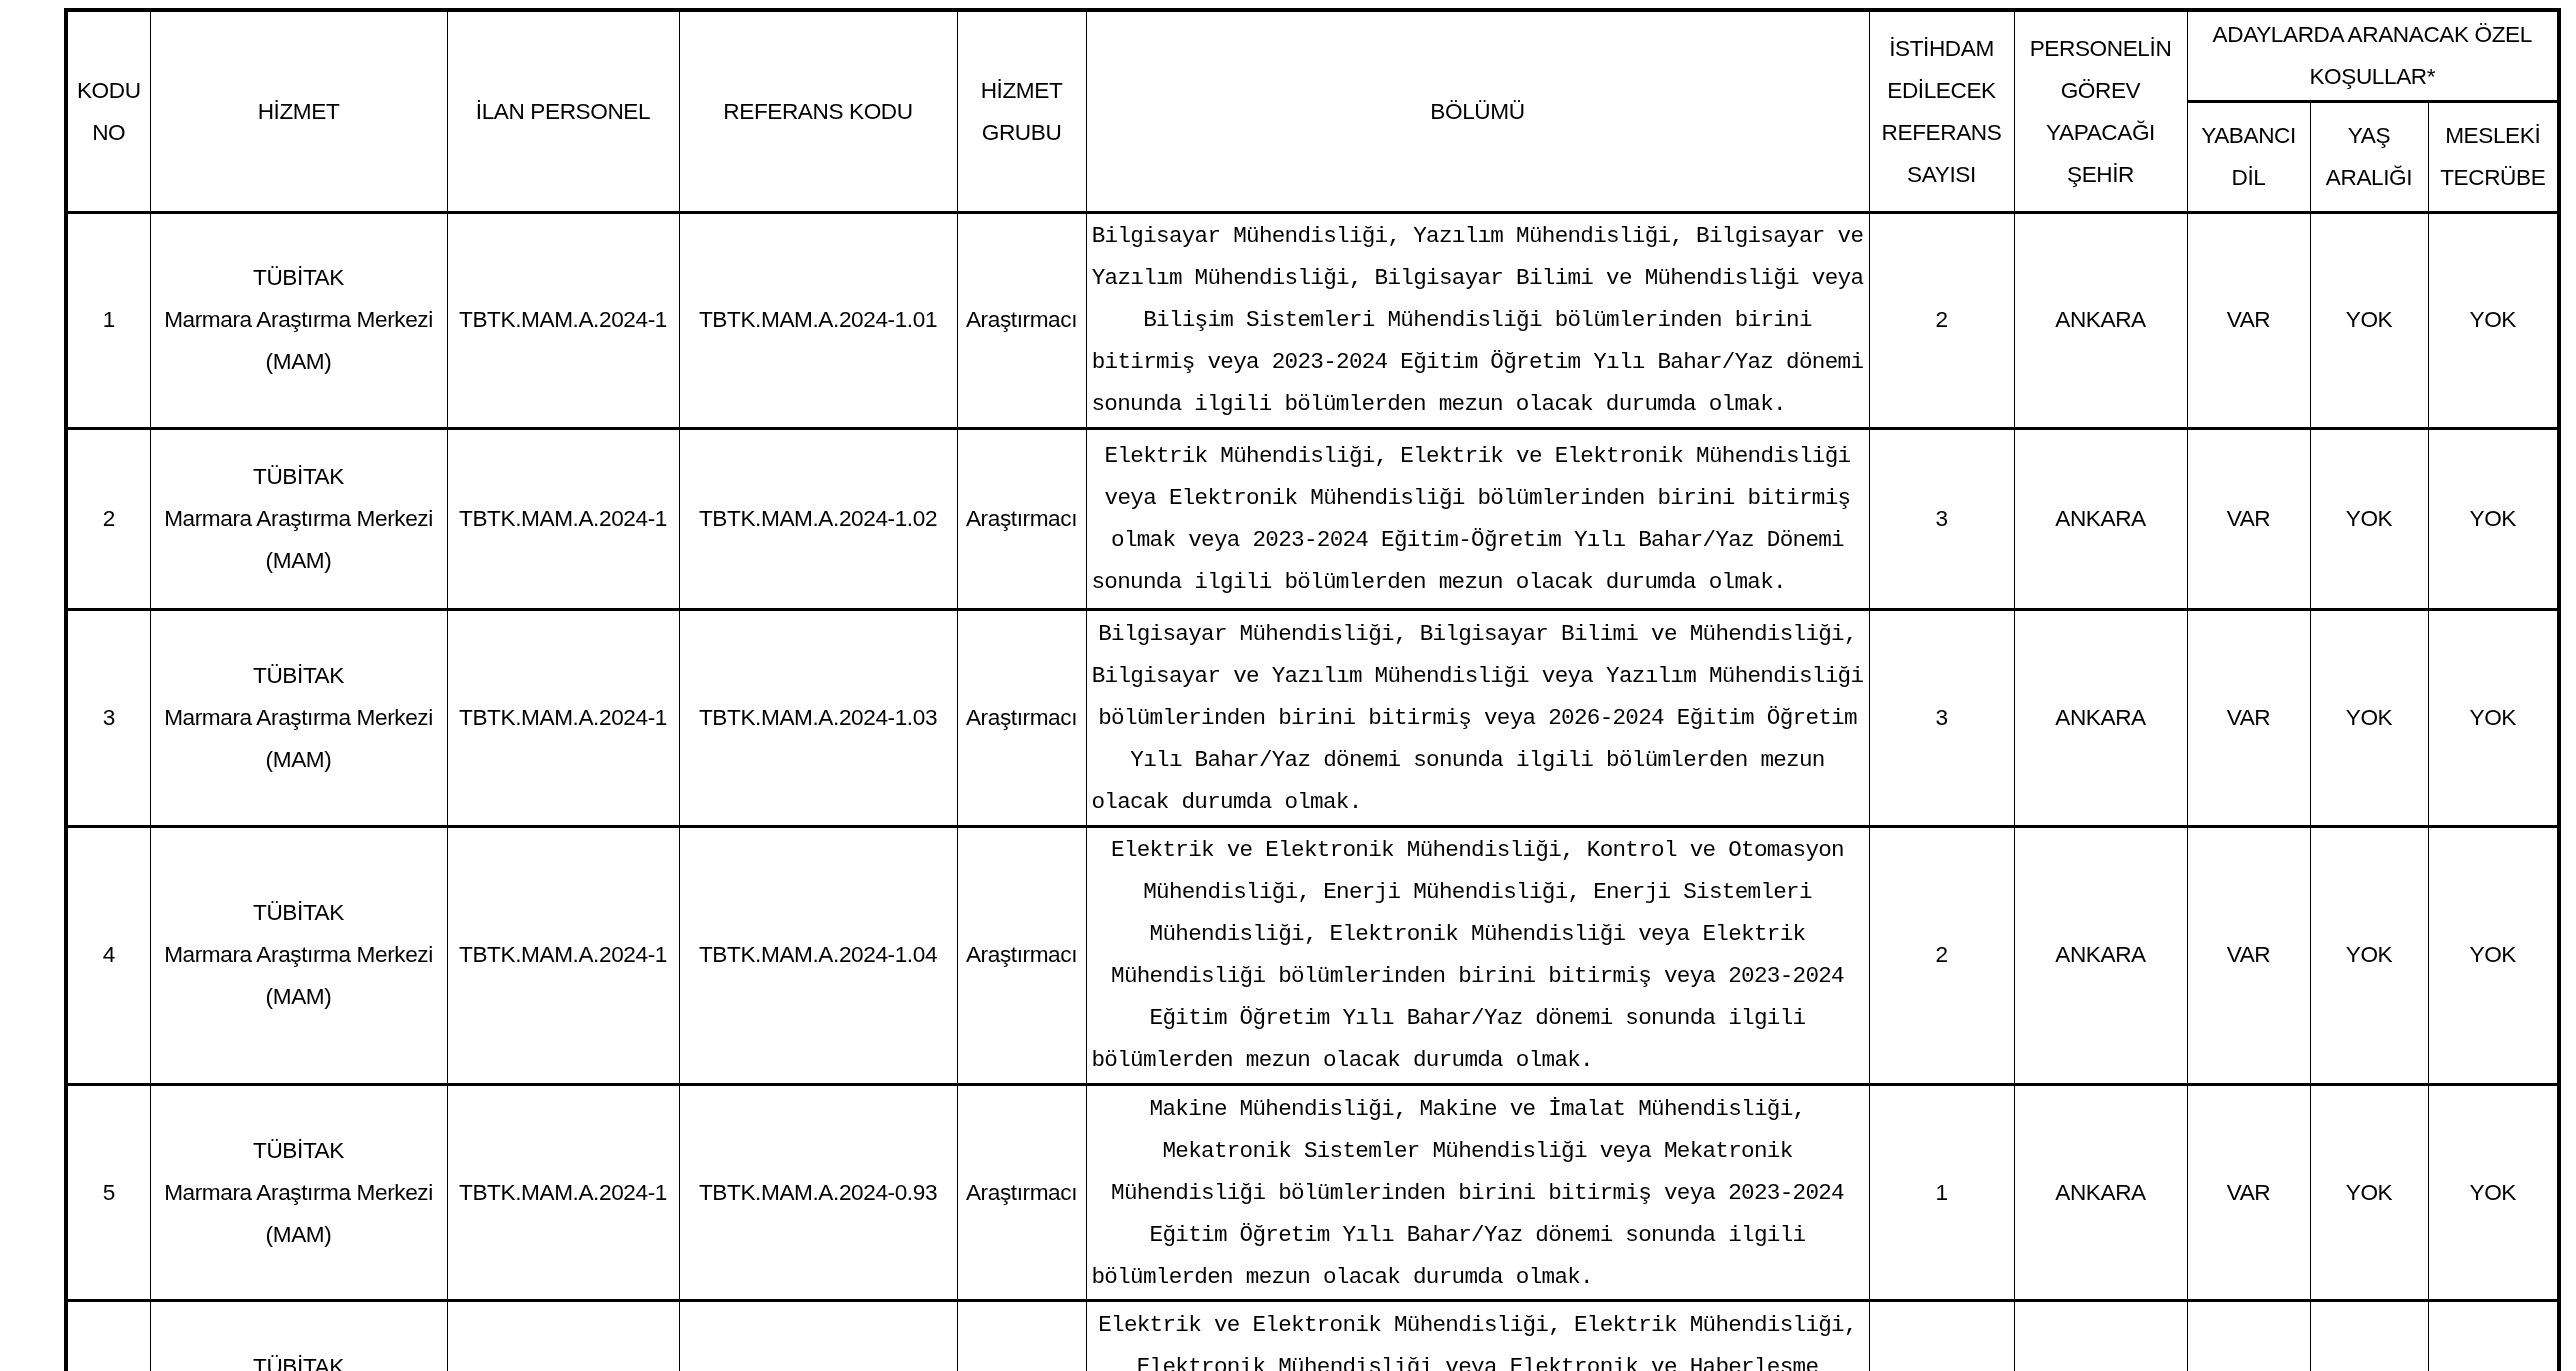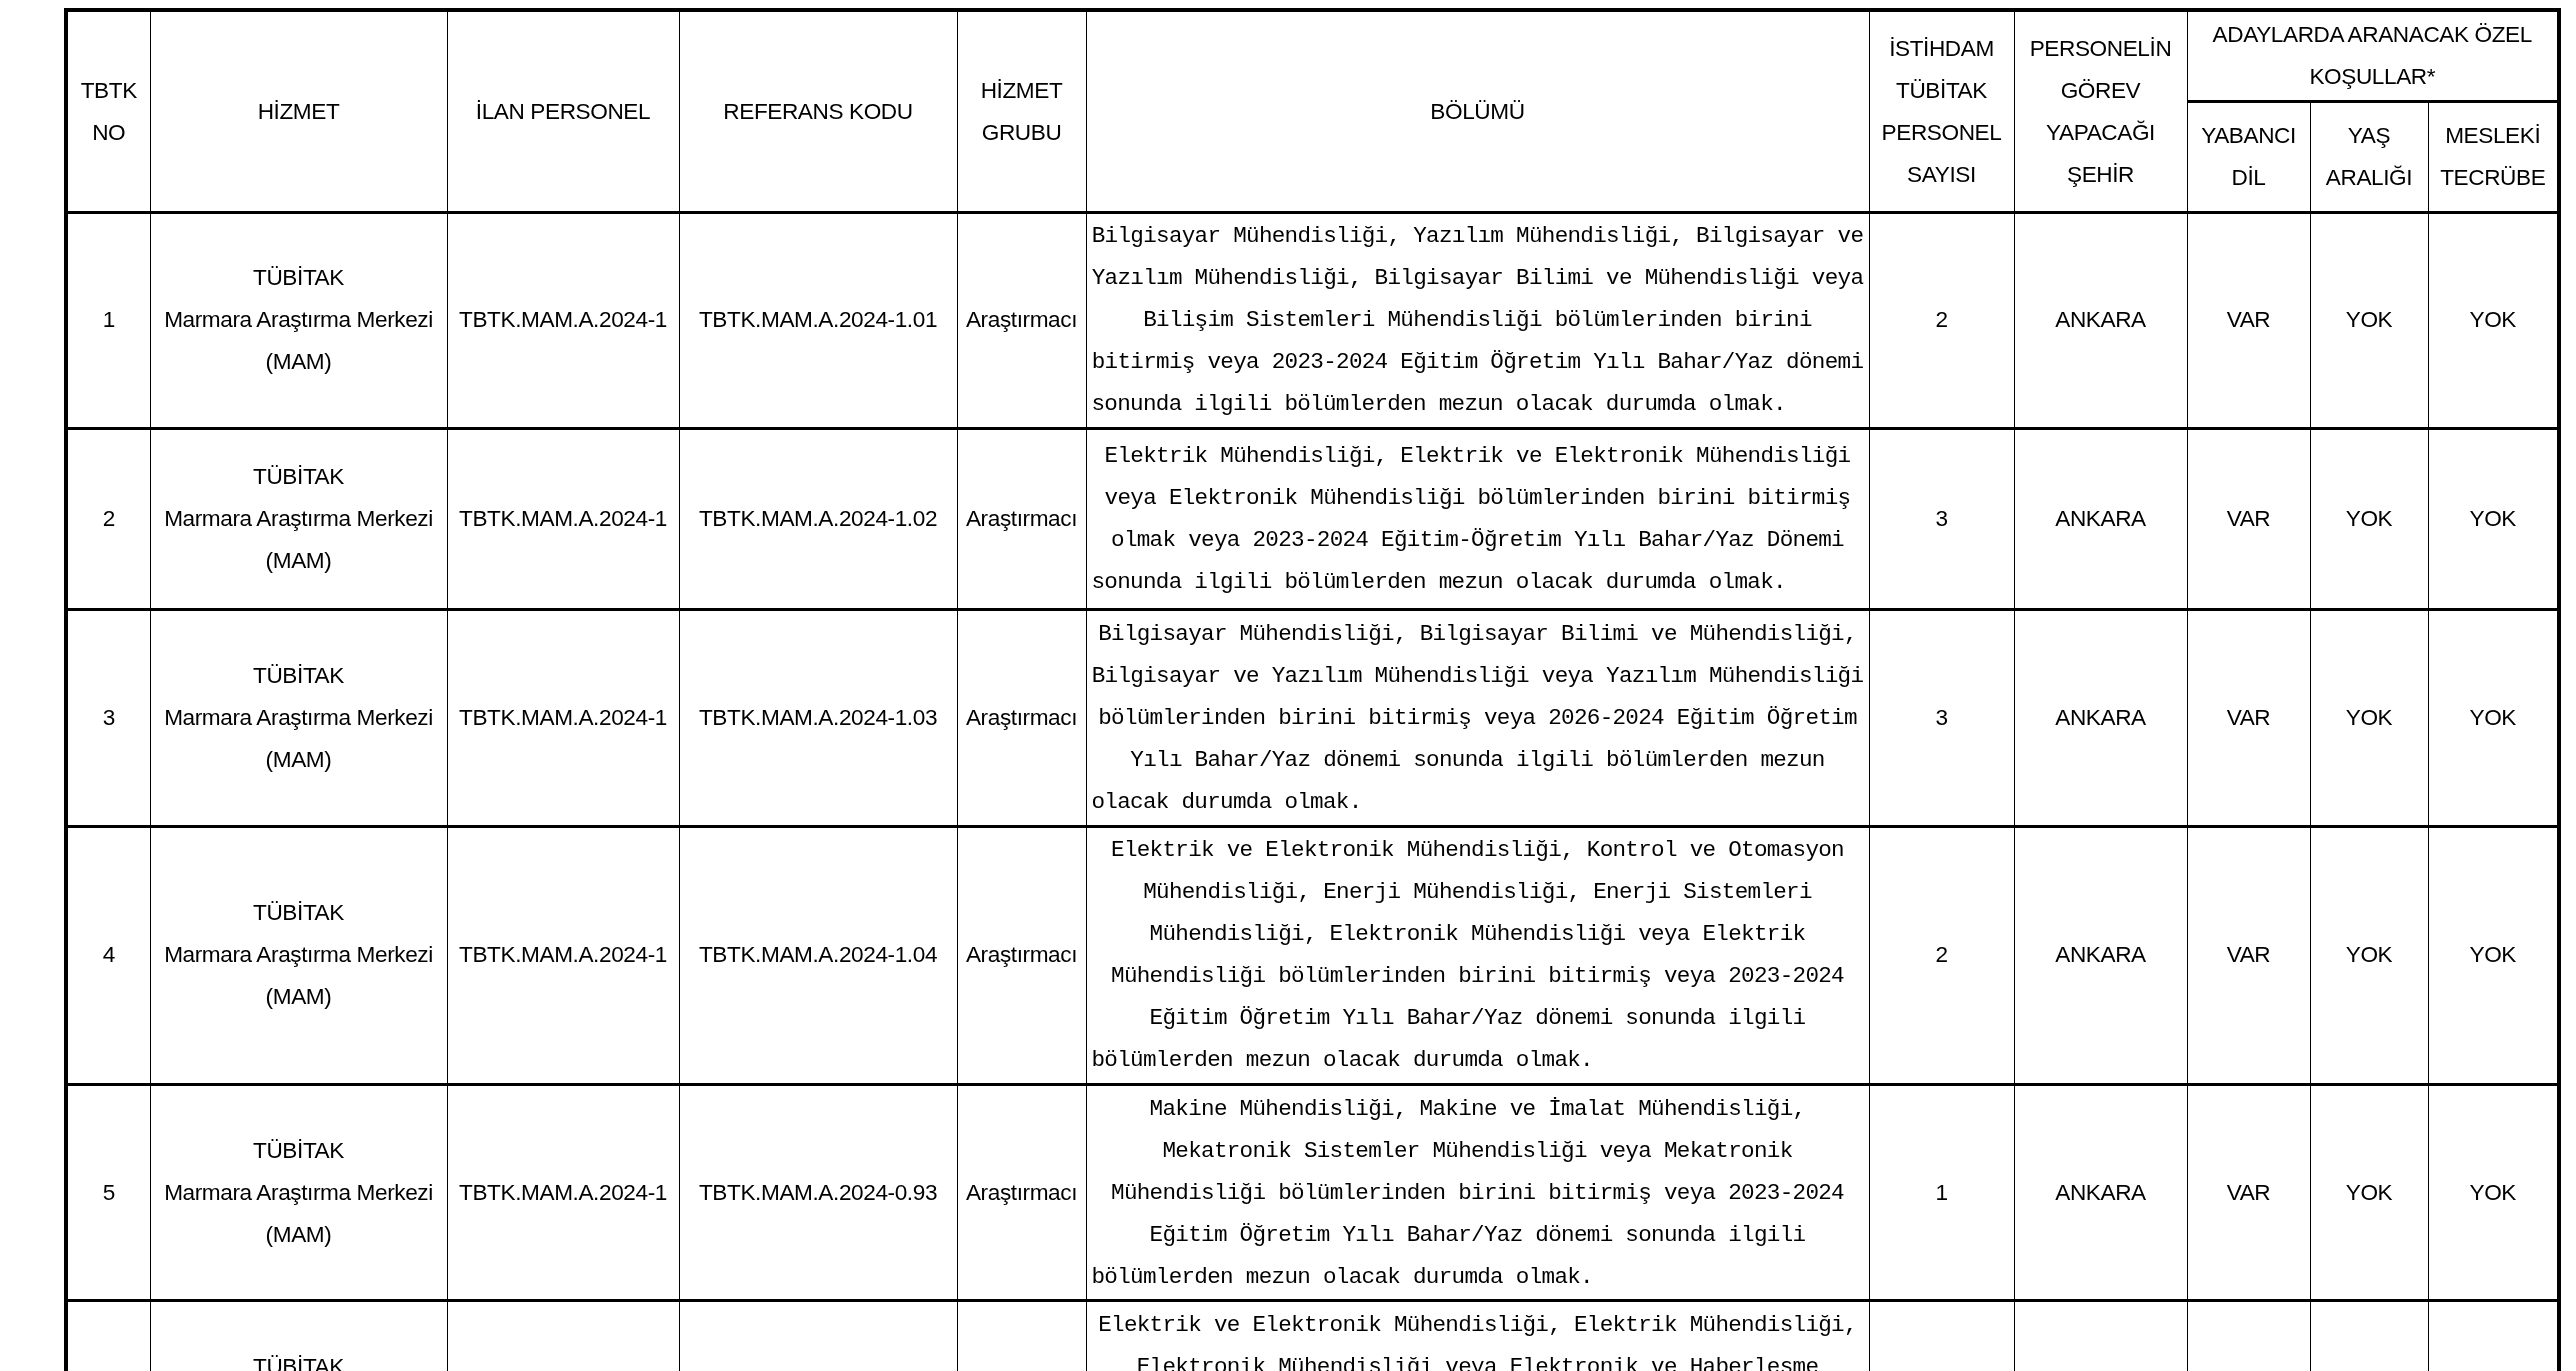--- a/index.html
+++ b/index.html
@@ -74,27 +74,27 @@
       <col style="width:129px">
       <col style="width:783px">
       <col style="width:145px">
       <col style="width:173px">
       <col style="width:123px">
       <col style="width:118px">
       <col style="width:131px">
     </colgroup>
     <thead>
       <tr class="h1">
-        <th rowspan="2">TBTK NO</th>
+        <th rowspan="2">KODU NO</th>
         <th rowspan="2">HİZMET</th>
         <th rowspan="2">İLAN PERSONEL</th>
         <th rowspan="2">REFERANS KODU</th>
         <th rowspan="2">HİZMET GRUBU</th>
         <th rowspan="2">BÖLÜMÜ</th>
-        <th rowspan="2">İSTİHDAM TÜBİTAK PERSONEL SAYISI</th>
+        <th rowspan="2">İSTİHDAM EDİLECEK REFERANS SAYISI</th>
         <th rowspan="2">PERSONELİN GÖREV YAPACAĞI ŞEHİR</th>
         <th colspan="3">ADAYLARDA ARANACAK ÖZEL KOŞULLAR*</th>
       </tr>
       <tr class="h2">
         <th>YABANCI DİL</th>
         <th>YAŞ ARALIĞI</th>
         <th>MESLEKİ TECRÜBE</th>
       </tr>
     </thead>
     <tbody id="table-body">

